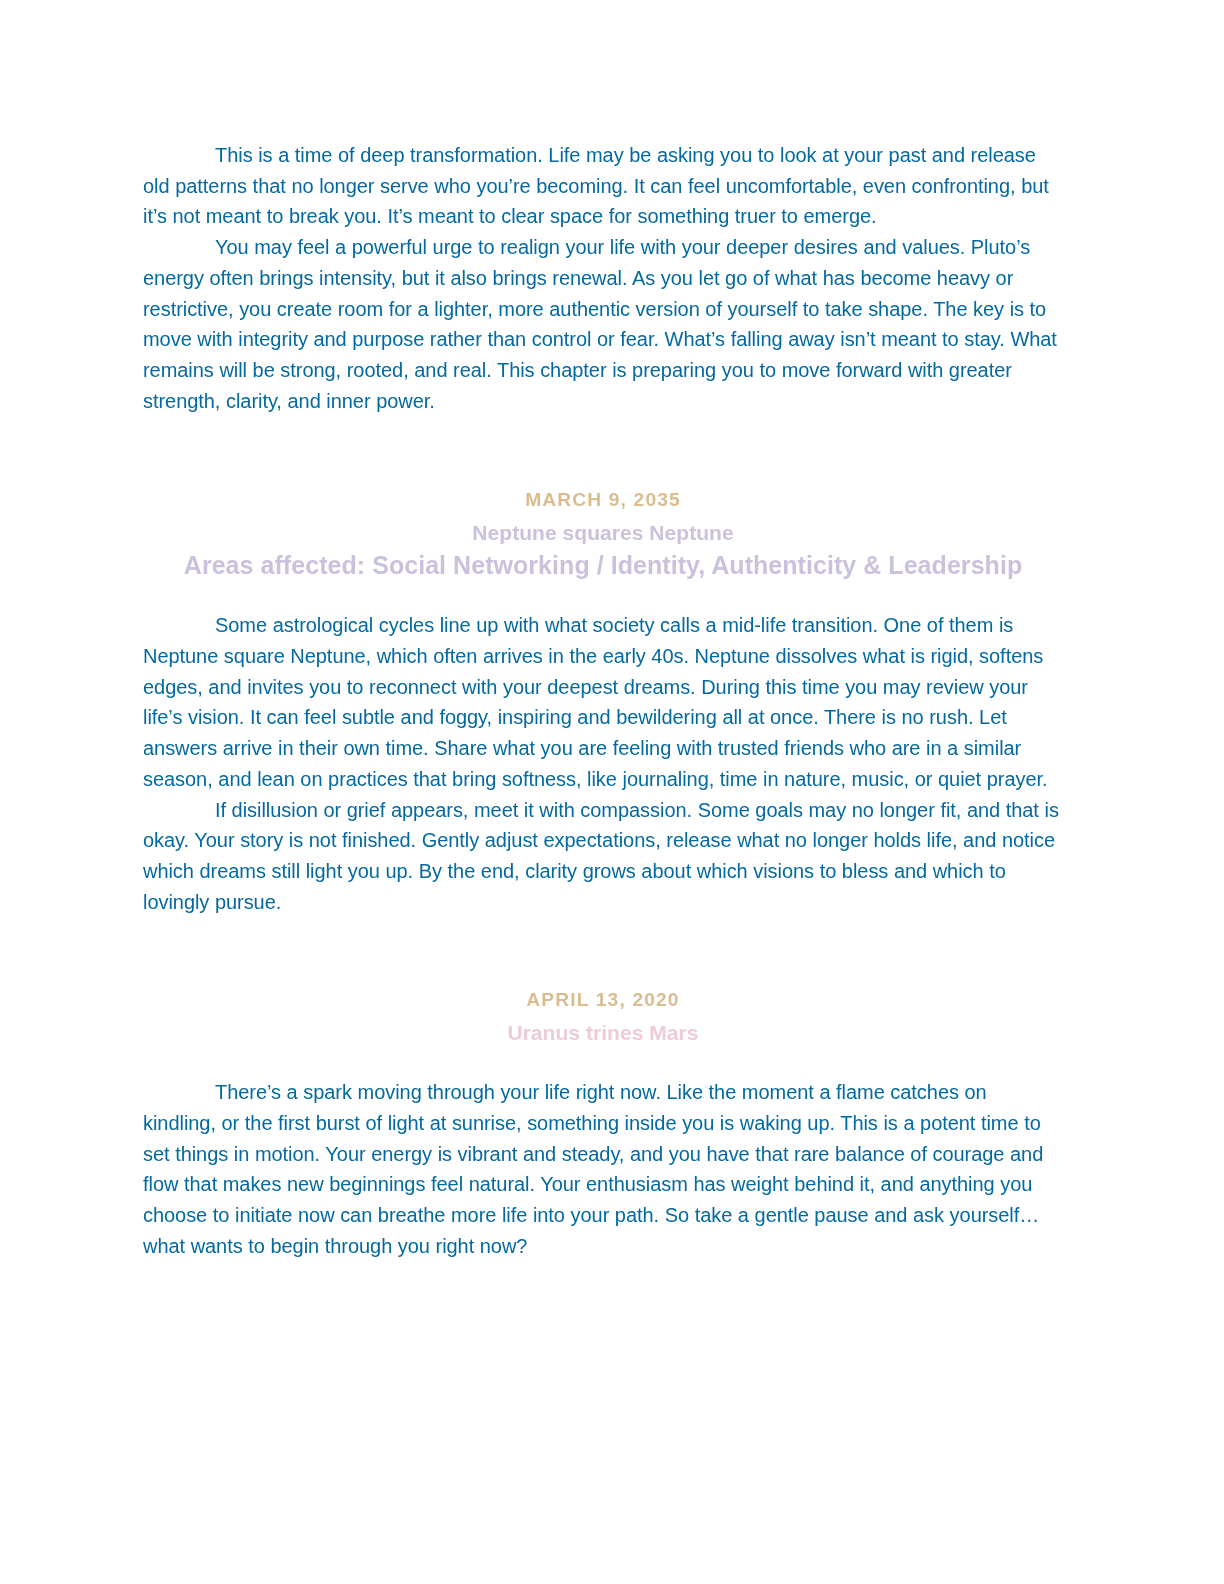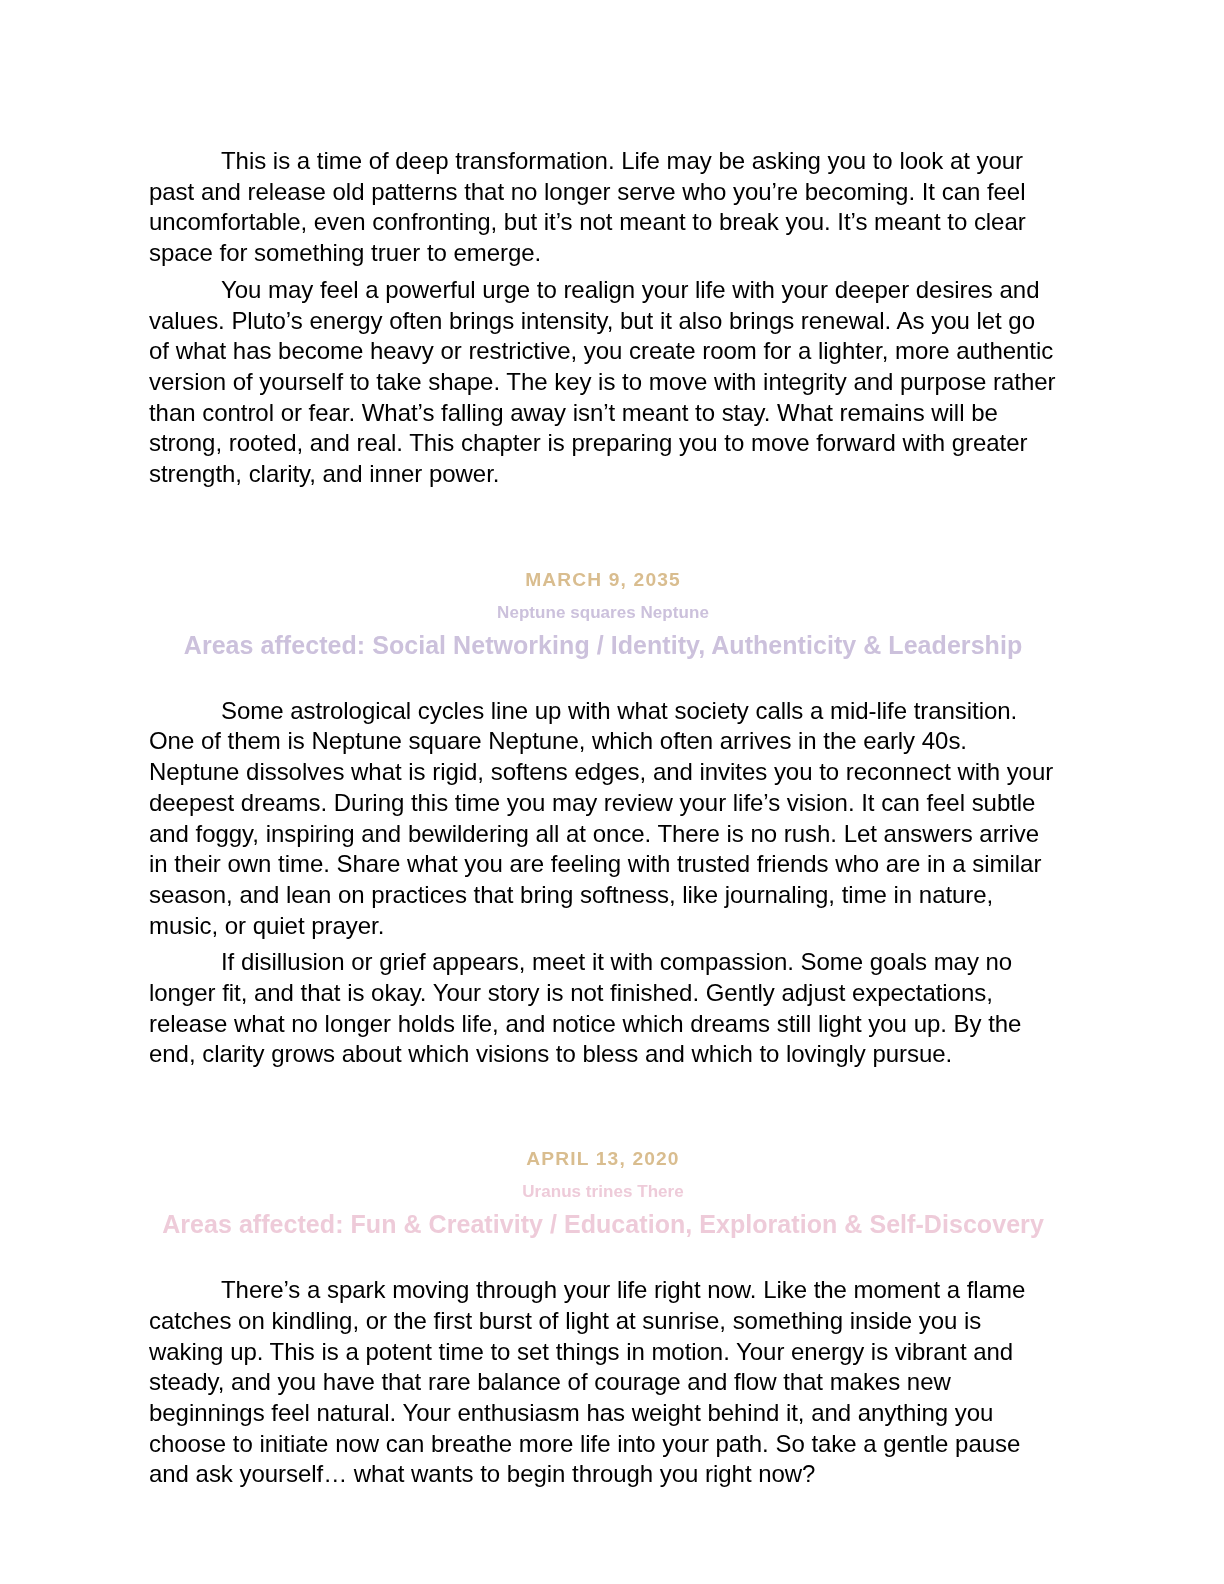--- a/index.html
+++ b/index.html
@@ -19,42 +19,42 @@
     width: 1224px;
     height: 1584px;
     background: #ffffff;
     box-sizing: border-box;
     padding: 140px 161px 0 143px;
   }
   .content {
     width: 920px;
   }
   p.body-para {
-    margin: 6px;
-    font-size: 24px;
+    margin: 0;
+    font-size: 20px;
     line-height: 30.7px;
-    color: #000000;
+    color: #0369a1;
     text-indent: 72px;
     letter-spacing: -0.05px;
     word-spacing: 0.1px;
   }
   .transit-block {
     text-align: center;
     margin: 0;
   }
   .transit-date {
     font-size: 19.2px;
     font-weight: 700;
     letter-spacing: 1.15px;
     line-height: 33px;
     color: #d9bd8f;
     margin: 0;
   }
   .transit-aspect {
-    font-size: 17px;
+    font-size: 21px;
     font-weight: 700;
     line-height: 33px;
     letter-spacing: 0.05px;
     margin: 0;
   }
   .transit-areas {
     font-size: 25px;
     font-weight: 700;
     line-height: 33px;
     letter-spacing: 0.05px;
@@ -91,21 +91,20 @@
       <div class="gap-after-heading"></div>
       <p class="body-para">Some astrological cycles line up with what society calls a mid-life transition. One of them is Neptune square Neptune, which often arrives in the early 40s. Neptune dissolves what is rigid, softens edges, and invites you to reconnect with your deepest dreams. During this time you may review your life’s vision. It can feel subtle and foggy, inspiring and bewildering all at once. There is no rush. Let answers arrive in their own time. Share what you are feeling with trusted friends who are in a similar season, and lean on practices that bring softness, like journaling, time in nature, music, or quiet prayer.</p>
       <p class="body-para">If disillusion or grief appears, meet it with compassion. Some goals may no longer fit, and that is okay. Your story is not finished. Gently adjust expectations, release what no longer holds life, and notice which dreams still light you up. By the end, clarity grows about which visions to bless and which to lovingly pursue.</p>
     </section>
 
     <div class="gap-before-heading-2"></div>
 
     <section>
       <div class="transit-block theme-pink">
         <div class="transit-date">APRIL 13, 2020</div>
-        <div class="transit-aspect">Uranus trines There</div>
-        <div class="transit-areas">Areas affected: Fun &amp; Creativity / Education, Exploration &amp; Self-Discovery</div>
+        <div class="transit-aspect">Uranus trines Mars</div>
       </div>
       <div class="gap-after-heading"></div>
       <p class="body-para">There’s a spark moving through your life right now. Like the moment a flame catches on kindling, or the first burst of light at sunrise, something inside you is waking up. This is a potent time to set things in motion. Your energy is vibrant and steady, and you have that rare balance of courage and flow that makes new beginnings feel natural. Your enthusiasm has weight behind it, and anything you choose to initiate now can breathe more life into your path. So take a gentle pause and ask yourself… what wants to begin through you right now?</p>
     </section>
 
   </div>
 </div>
 
 </body></html>

